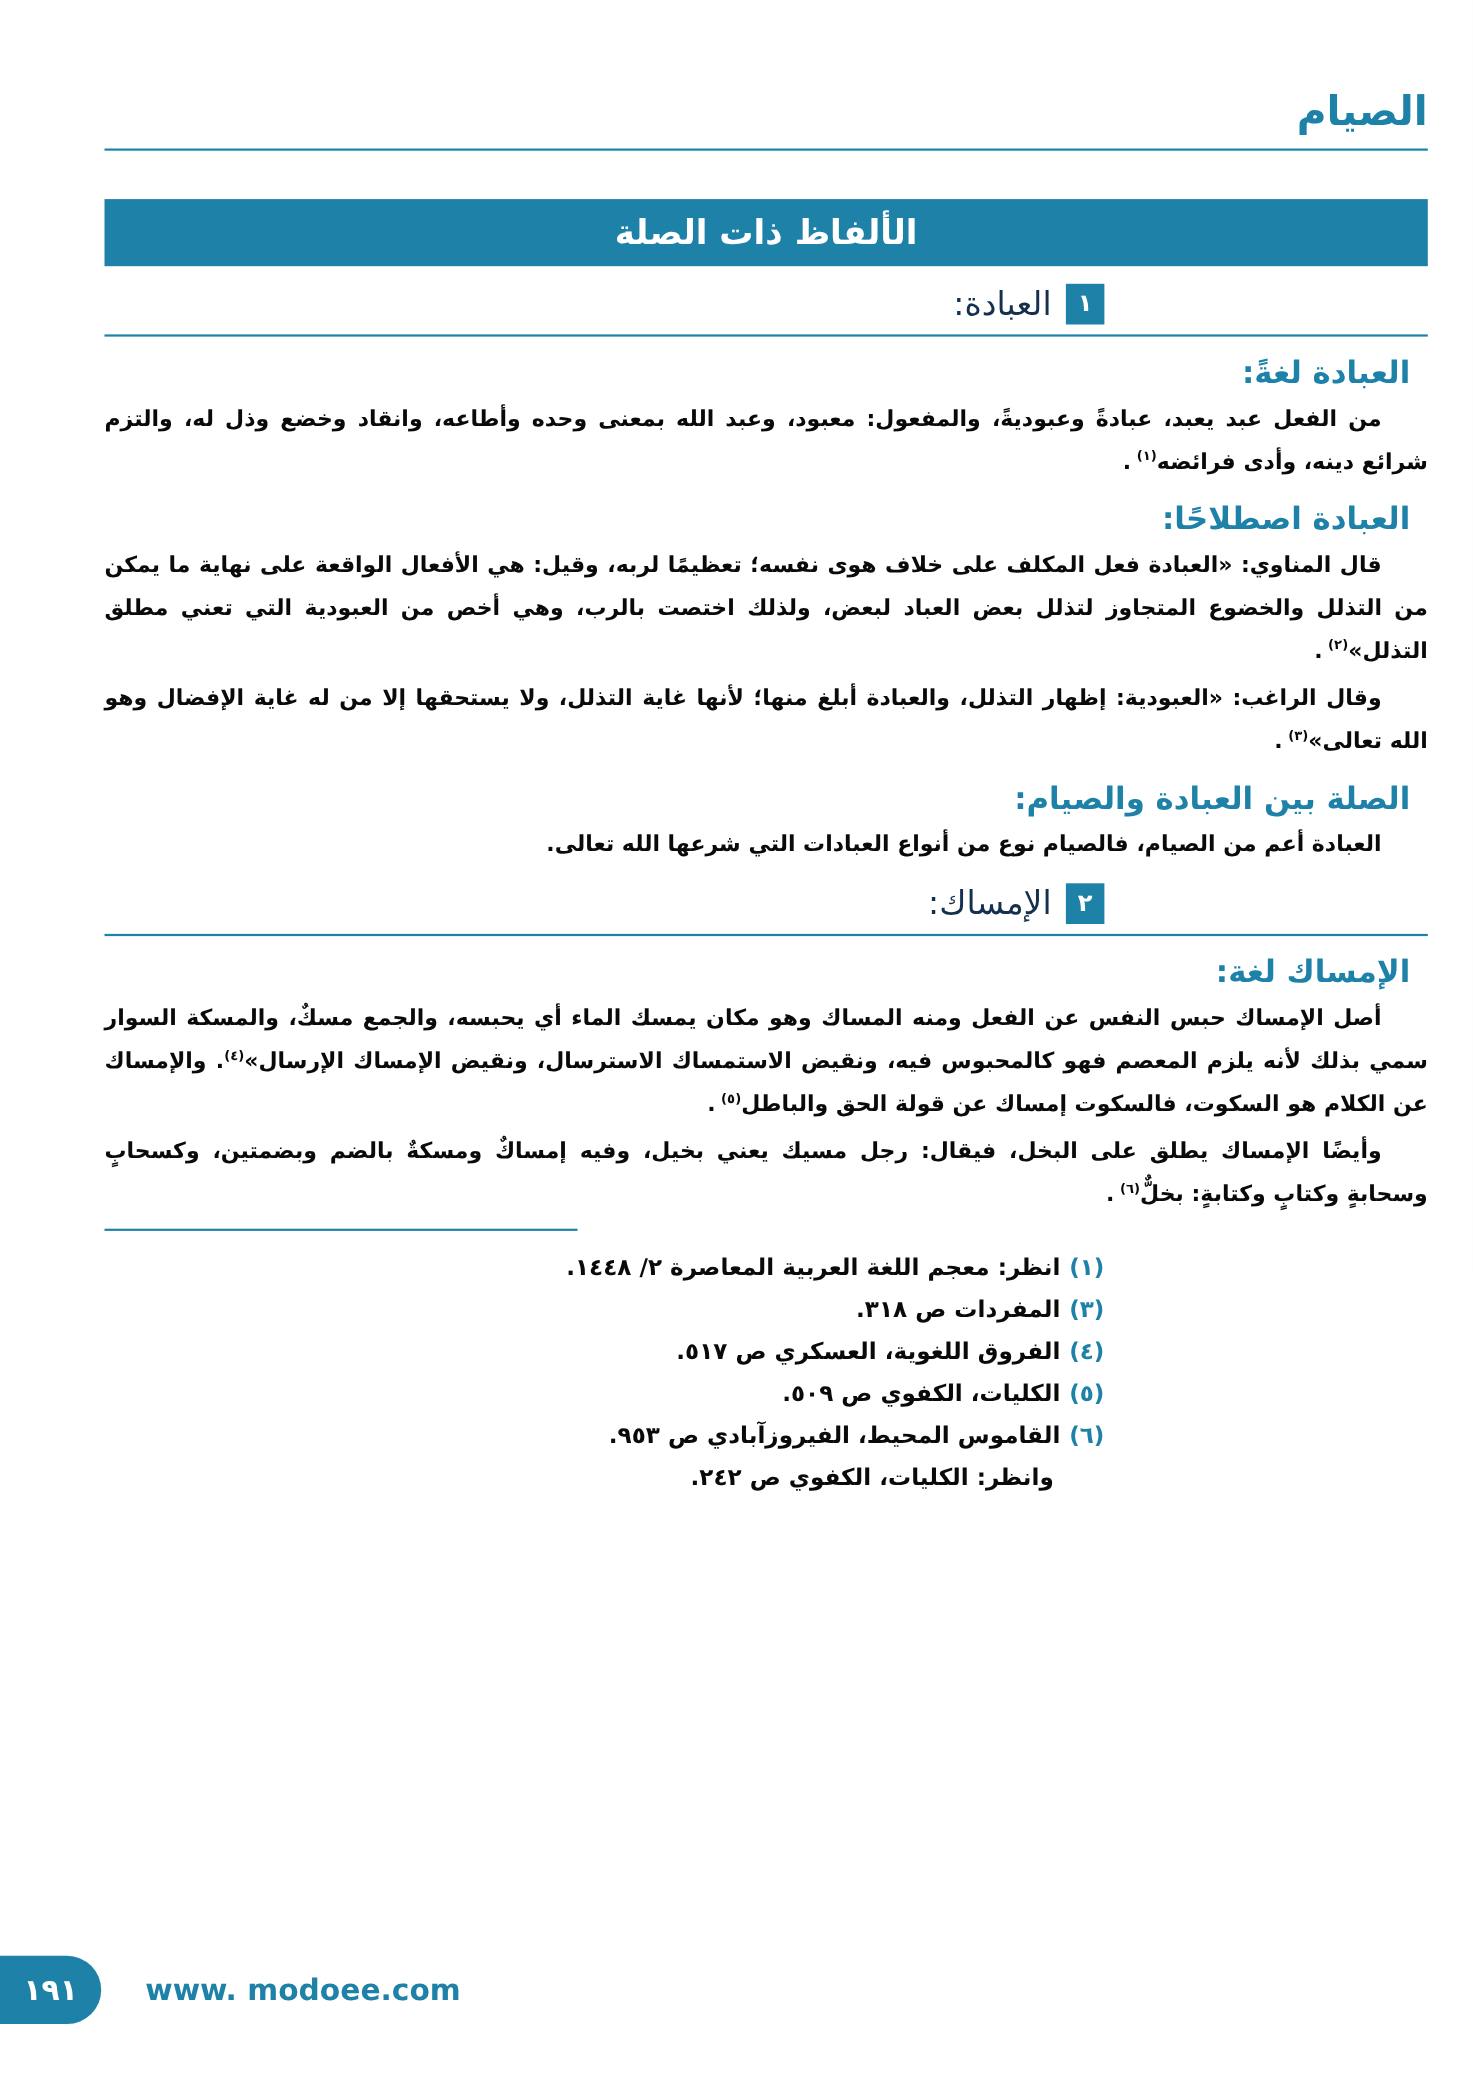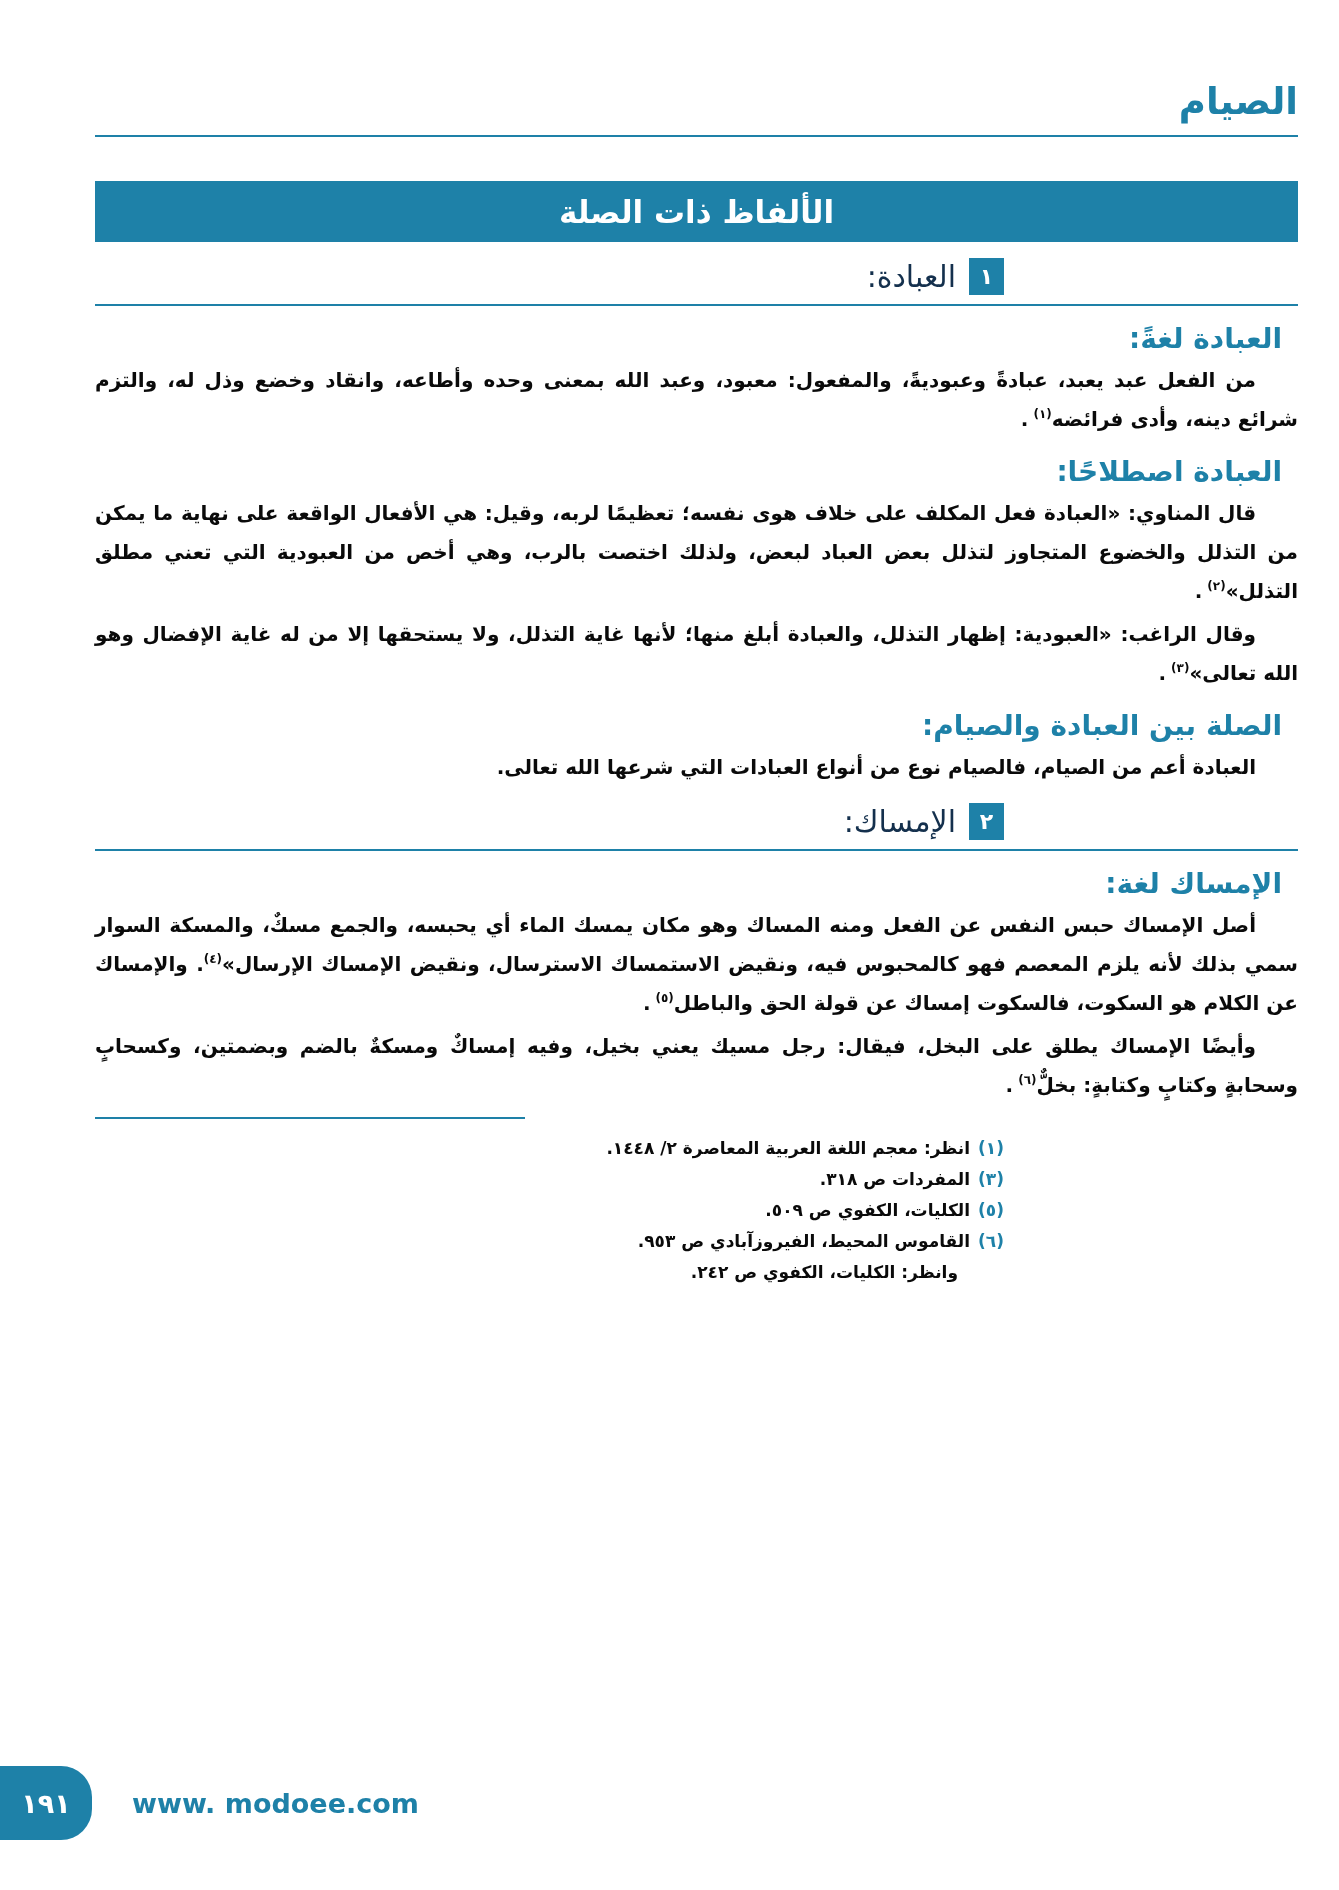--- a/index.html
+++ b/index.html
@@ -17,27 +17,27 @@
   .badge { min-width:35px; height:37px; background:#1e81a8; color:#ffffff; font-size:22px; font-weight:700;
            display:flex; align-items:center; justify-content:center; flex:0 0 auto; }
   .section-title { color:#14304d; font-size:30px; font-weight:400; }
   .section-rule { height:2px; background:#1e81a8; margin-top:9px; }
   .sub { color:#1e81a8; font-size:28px; font-weight:700; margin:16px 16px 6px; }
   p.body { color:#0a0a0a; font-size:20px; font-weight:700; line-height:1.95; text-align:justify;
            text-indent:42px; margin-bottom:4px; }
   p.body sup { font-size:0.6em; font-weight:700; }
   .dot { margin-right:5px; }
   .fn-sep { width:430px; height:2px; background:#1e81a8; margin:12px auto 14px 0; }
-  .footnotes { margin-right:294px; font-size:17px; line-height:1.82; color:#0a0a0a; }
+  .footnotes { margin-right:294px; font-size:21px; line-height:1.82; color:#0a0a0a; }
   .fn { white-space:nowrap; }
   .fn-num { color:#1e81a8; font-weight:700; margin-left:8px; }
   .fn-text { font-weight:700; }
   .fn-cont { padding-right:46px; }
   .footer { position:absolute; left:0; bottom:50px; display:flex; align-items:center; direction:ltr; }
-  .page-tab { width:92px; height:74px; background:#1e81a8; border-radius:0 31px 31px 0; color:#ffffff;
+  .page-tab { width:92px; height:62px; background:#1e81a8; border-radius:0 31px 31px 0; color:#ffffff;
               font-size:27px; font-weight:700; display:flex; align-items:center; justify-content:center; }
   .site { color:#1e81a8; font-size:27px; font-weight:700; margin-left:40px; }
 </style>
 </head>
 <body>
 
 <div class="page">
 
   <div>
     <span class="header-title">الصيام</span>
@@ -76,20 +76,21 @@
     <h3 class="sub">الإمساك لغة:</h3>
     <p class="body"><span>أصل الإمساك حبس النفس عن الفعل ومنه المساك وهو مكان يمسك الماء أي يحبسه، والجمع مسكٌ، والمسكة السوار سمي بذلك لأنه يلزم المعصم فهو كالمحبوس فيه، ونقيض الاستمساك الاسترسال، ونقيض الإمساك الإرسال»</span><sup>(٤)</sup><span>. والإمساك عن الكلام هو السكوت، فالسكوت إمساك عن قولة الحق والباطل</span><sup>(٥)</sup><span class="dot">.</span></p>
     <p class="body"><span>وأيضًا الإمساك يطلق على البخل، فيقال: رجل مسيك يعني بخيل، وفيه إمساكٌ ومسكةٌ بالضم وبضمتين، وكسحابٍ وسحابةٍ وكتابٍ وكتابةٍ: بخلٌّ</span><sup>(٦)</sup><span class="dot">.</span></p>
   </section>
 
   <div class="fn-sep"></div>
 
   <div class="footnotes">
     <div class="fn"><span class="fn-num">(١)</span><span class="fn-text">انظر: معجم اللغة العربية المعاصرة ٢/ ١٤٤٨.</span></div>
     <div class="fn"><span class="fn-num">(٣)</span><span class="fn-text">المفردات ص ٣١٨.</span></div>
+    <div class="fn"><span class="fn-num">(٤)</span><span class="fn-text">الفروق اللغوية، العسكري ص ٥١٧.</span></div>
     <div class="fn"><span class="fn-num">(٥)</span><span class="fn-text">الكليات، الكفوي ص ٥٠٩.</span></div>
     <div class="fn"><span class="fn-num">(٦)</span><span class="fn-text">القاموس المحيط، الفيروزآبادي ص ٩٥٣.</span></div>
     <div class="fn fn-cont"><span class="fn-text">وانظر: الكليات، الكفوي ص ٢٤٢.</span></div>
   </div>
 
   <div class="footer">
     <div class="page-tab">
       <span>١٩١</span>
     </div>
     <span class="site">www. modoee.com</span>

